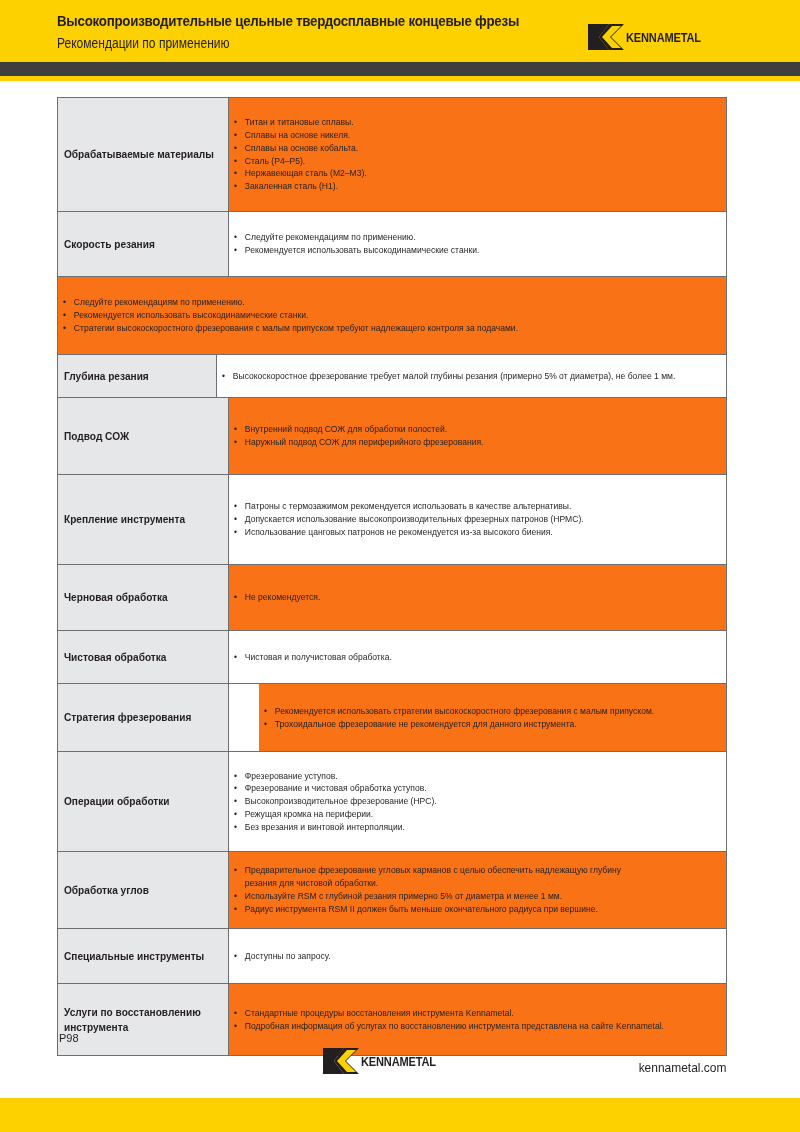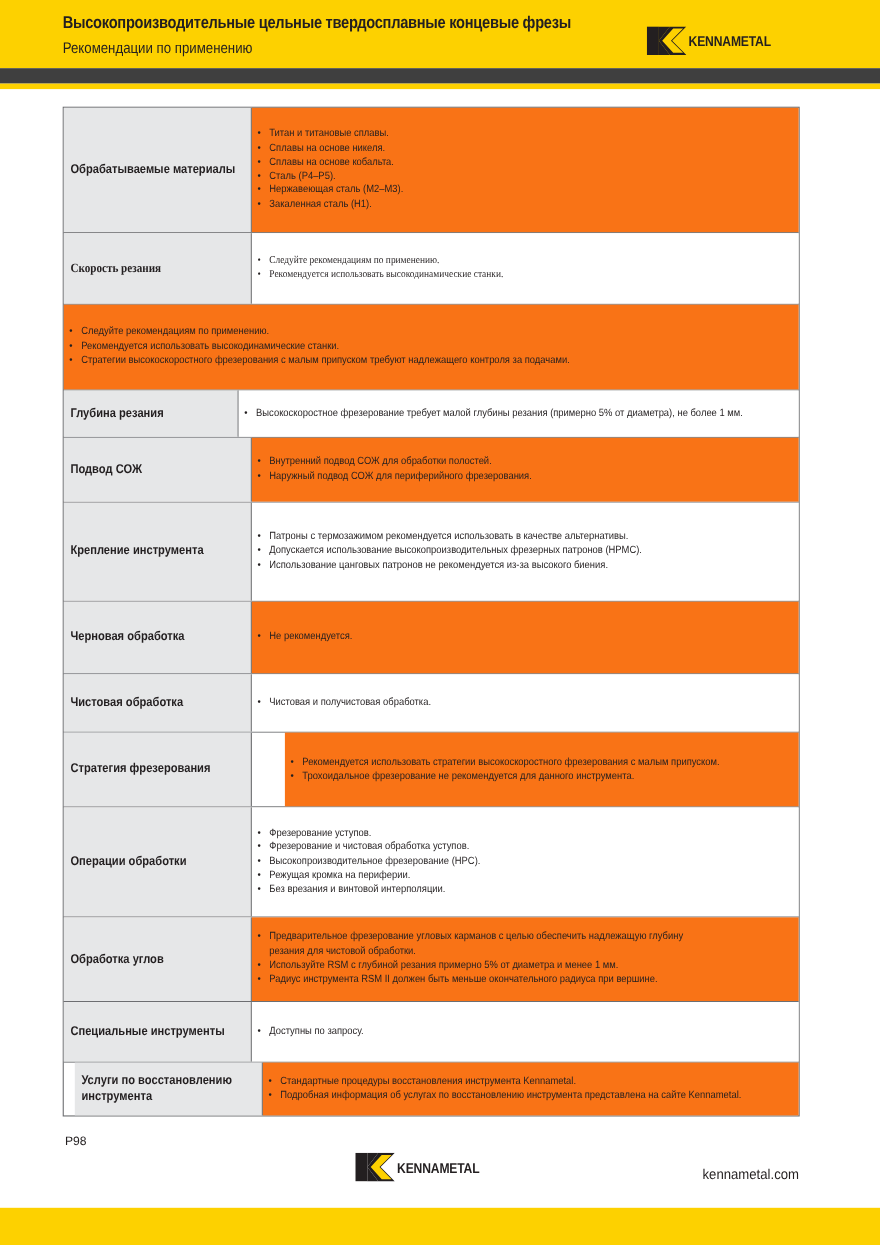--- a/index.html
+++ b/index.html
@@ -63,21 +63,21 @@
         <ul class="bullets">
           <li>Титан и титановые сплавы.</li>
           <li>Сплавы на основе никеля.</li>
           <li>Сплавы на основе кобальта.</li>
           <li>Сталь (P4–P5).</li>
           <li>Нержавеющая сталь (M2–M3).</li>
           <li>Закаленная сталь (H1).</li>
         </ul>
       </div>
     </div>
-    <div class="row" style="height: 65px; font-family: Liberation Serif, serif;">
+    <div class="row" style="height: 65px;">
       <div class="label-cell">
         <div class="label-text" style="white-space: pre;">Скорость резания</div>
       </div>
       <div class="value-cell plain">
         <ul class="bullets">
           <li>Следуйте рекомендациям по применению.</li>
           <li>Рекомендуется использовать высокодинамические станки.</li>
         </ul>
       </div>
     </div>
@@ -93,21 +93,21 @@
     <div class="row" style="height: 43px;">
       <div class="label-cell">
         <div class="label-text" style="white-space: pre;">Глубина резания</div>
       </div>
       <div class="value-cell plain">
         <ul class="bullets">
           <li>Высокоскоростное фрезерование требует малой глубины резания (примерно 5% от диаметра), не более 1 мм.</li>
         </ul>
       </div>
     </div>
-    <div class="row" style="height: 59px;">
+    <div class="row" style="height: 77px;">
       <div class="label-cell">
         <div class="label-text" style="white-space: pre;">Подвод СОЖ</div>
       </div>
       <div class="value-cell alt">
         <ul class="bullets">
           <li>Внутренний подвод СОЖ для обработки полостей.</li>
           <li>Наружный подвод СОЖ для периферийного фрезерования.</li>
         </ul>
       </div>
     </div>
@@ -184,21 +184,21 @@
     <div class="row" style="height: 55px;">
       <div class="label-cell">
         <div class="label-text" style="white-space: pre;">Специальные инструменты</div>
       </div>
       <div class="value-cell plain">
         <ul class="bullets">
           <li>Доступны по запросу.</li>
         </ul>
       </div>
     </div>
-    <div class="row" style="height: 49px; padding-left: 10px;">
+    <div class="row" style="height: 72px;">
       <div class="label-cell">
         <div class="label-text" style="white-space: pre;">Услуги по восстановлению
 инструмента</div>
       </div>
       <div class="value-cell alt">
         <ul class="bullets">
           <li>Стандартные процедуры восстановления инструмента Kennametal.</li>
           <li>Подробная информация об услугах по восстановлению инструмента представлена на сайте Kennametal.</li>
         </ul>
       </div>

